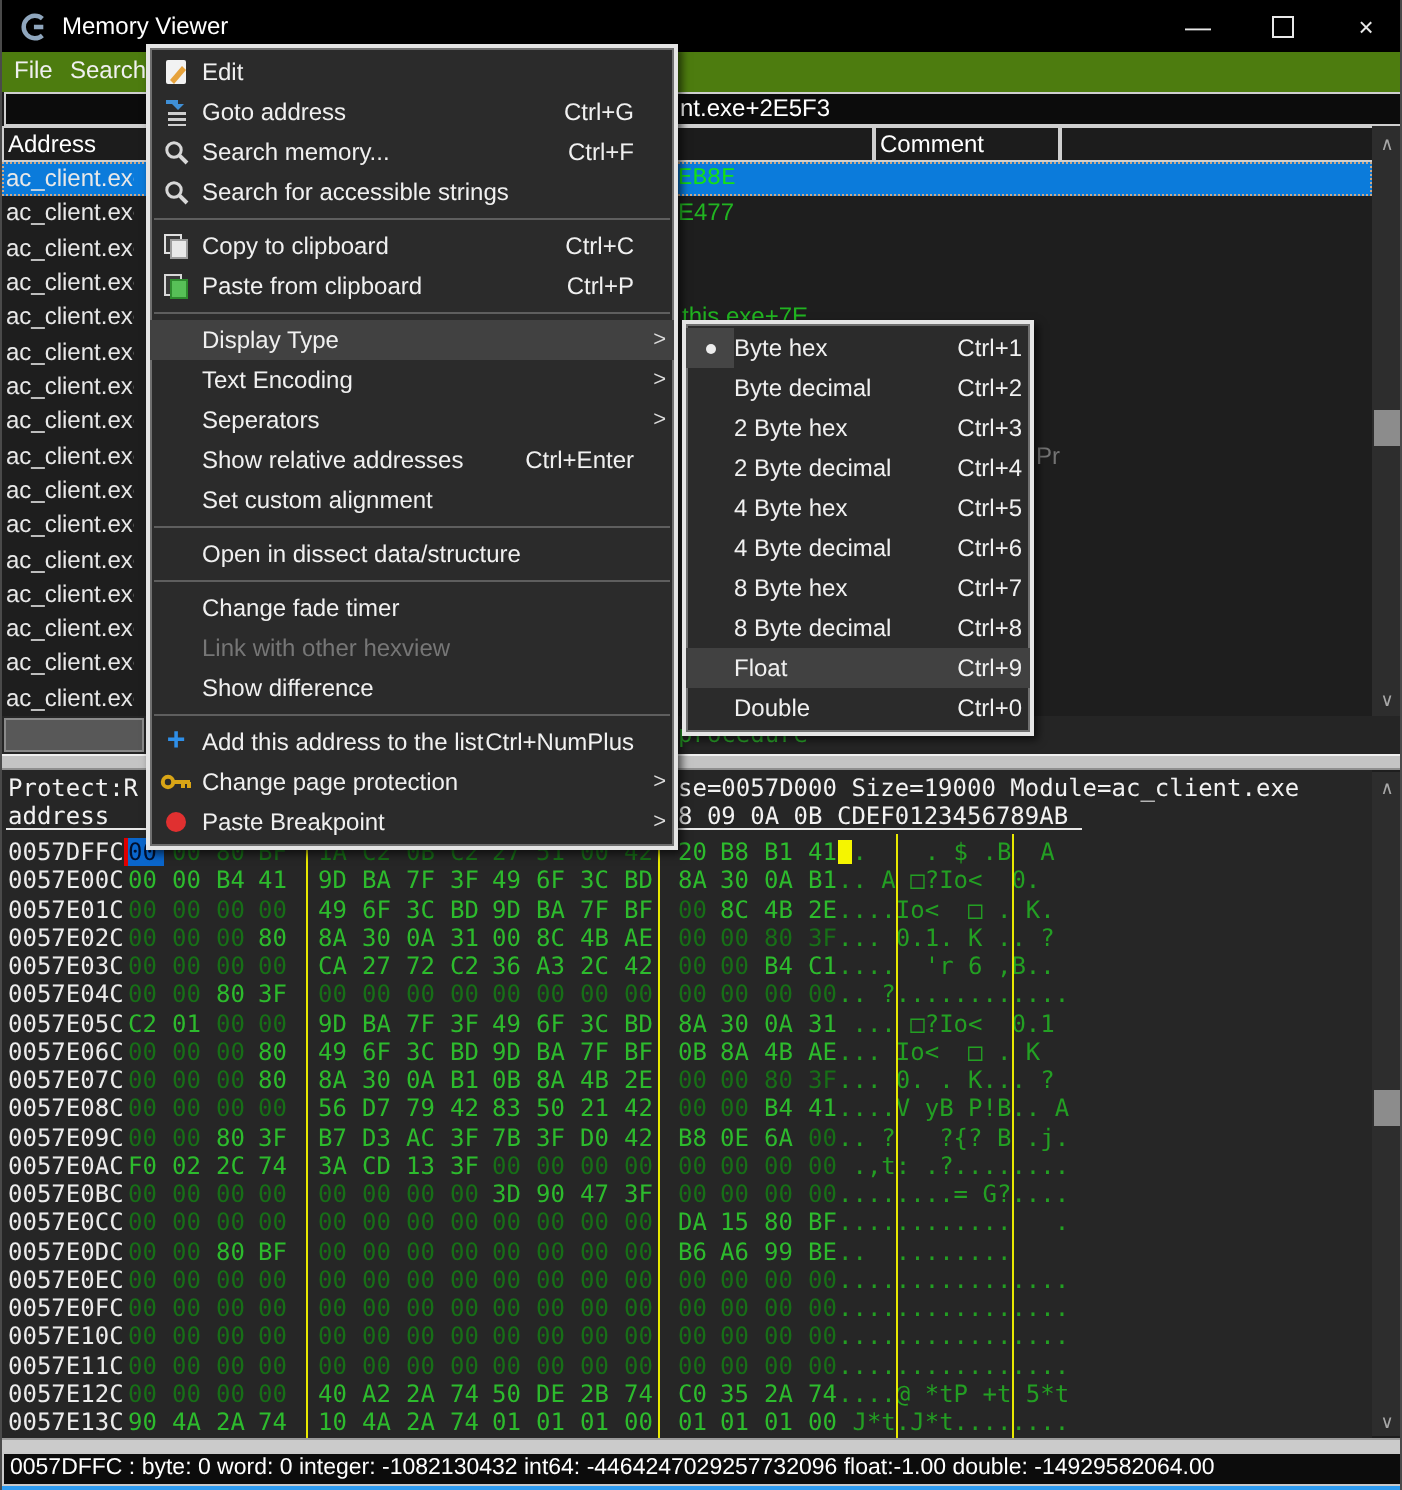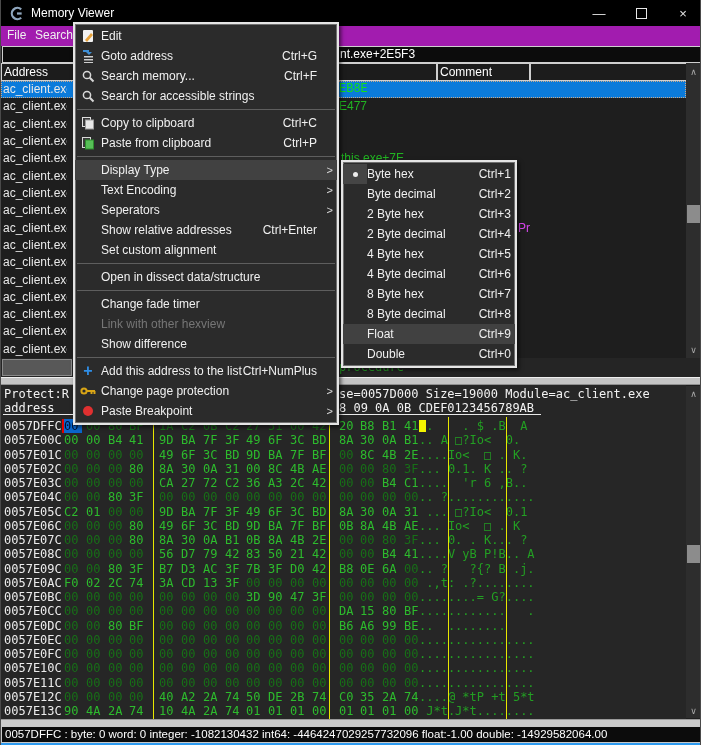--- a/index.html
+++ b/index.html
@@ -8,38 +8,38 @@
        border-left:1px solid #4a4a4a;border-right:1px solid #4a4a4a;box-sizing:border-box;}
   .abs{position:absolute;}
   
   #titlebar{left:0;top:0;width:100%;height:26px;background:#000;}
   #app-icon{left:8px;top:6px;width:15px;height:15px;}
   #title-text{left:30px;top:6px;font-size:12px;color:#fff;}
   .capbtn{top:0;width:40px;height:26px;display:flex;align-items:center;justify-content:center;color:#e8e8e8;font-size:13px;cursor:default;}
   #btn-min{left:578px;} #btn-max{left:620px;} #btn-close{left:662px;}
   #btn-max .boxglyph{width:9px;height:9px;border:1px solid #e8e8e8;display:block;}
   
-  #menubar{left:0;top:26px;width:100%;height:20px;background:#a21caf;}
+  #menubar{left:0;top:26px;width:100%;height:20px;background:#4d7c0f;}
   .mb-item{position:absolute;top:2px;font-size:12px;color:#f0f0f0;}
   
   #addr-input{left:1px;top:46px;width:697px;height:15px;background:#0c0c0c;border:1px solid #cfcfcf;
       font-size:12px;color:#fff;line-height:15px;padding-left:337px;overflow:hidden;white-space:nowrap;}
   
   .hdrcell{top:63px;height:16px;background:#1c1c1c;border:1px solid #cfcfcf;font-size:12px;color:#fff;
       line-height:16px;padding-left:2px;box-sizing:content-box;overflow:hidden;}
   #hdr-address{left:0;width:432px;}
   #hdr-comment{left:436px;width:89px;}
   #hdr-empty{left:529px;width:153px;}
   
   #disasm{left:0;top:81px;width:685px;height:277px;background:#1e1e1e;overflow:hidden;}
   .drow{position:absolute;left:0;width:685px;height:17px;font-size:12px;line-height:17px;}
   .drow .dlabel{position:absolute;left:2px;width:64px;overflow:hidden;white-space:nowrap;color:#e8e8e8;}
   .drow.sel{background:#0b7bdb;outline:1px dotted #caa98a;outline-offset:-1px;}
   .dfrag{position:absolute;top:0;white-space:nowrap;font-size:12px;}
-  .fg-bright-green{color:#15e015;} .fg-green{color:#21b421;} .fg-white{color:#d946ef;}
+  .fg-bright-green{color:#15e015;} .fg-green{color:#21b421;} .fg-white{color:#737373;}
   
   .sbtrack{width:15px;background:#2d2d2d;}
   .sbbtn{width:15px;display:flex;align-items:center;justify-content:center;color:#a8a8a8;font-size:9px;background:#2d2d2d;}
   .sbthumb{left:686px;width:13px;background:#8c8c8c;}
   
   #info-strip{left:0;top:358px;width:100%;height:19px;background:#252525;}
   #info-box{left:1px;top:1px;width:68px;height:15px;background:#585858;border:1px solid #8a8a8a;}
   #procedure-text{left:338px;top:2px;font-family:"DejaVu Sans Mono",monospace;font-size:12px;color:#2aa82a;}
   #splitter{left:0;top:377px;width:100%;height:8px;background:#c4c4c4;border-top:1px solid #efefef;border-bottom:1px solid #8f8f8f;box-sizing:border-box;}
   

